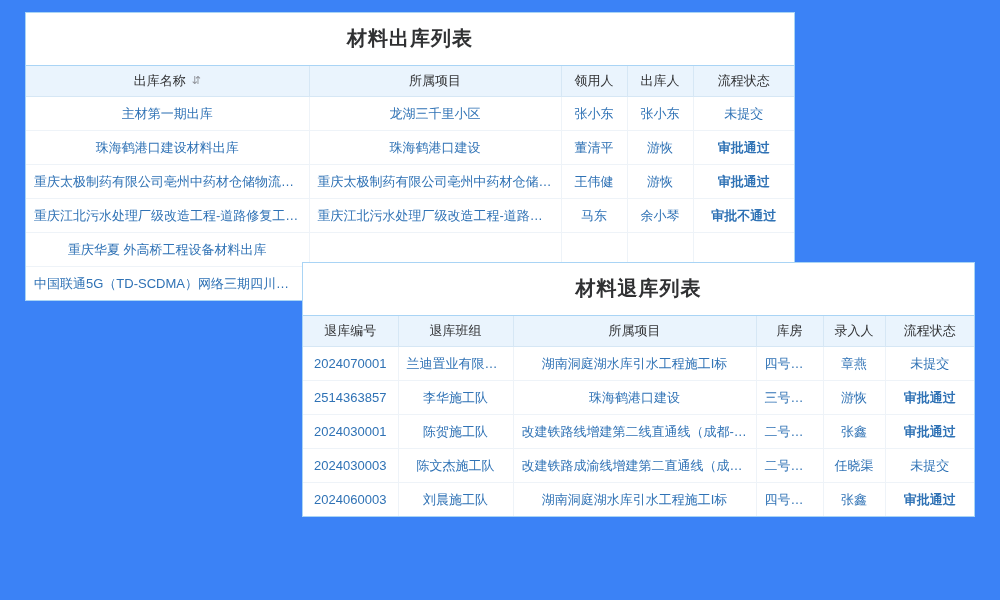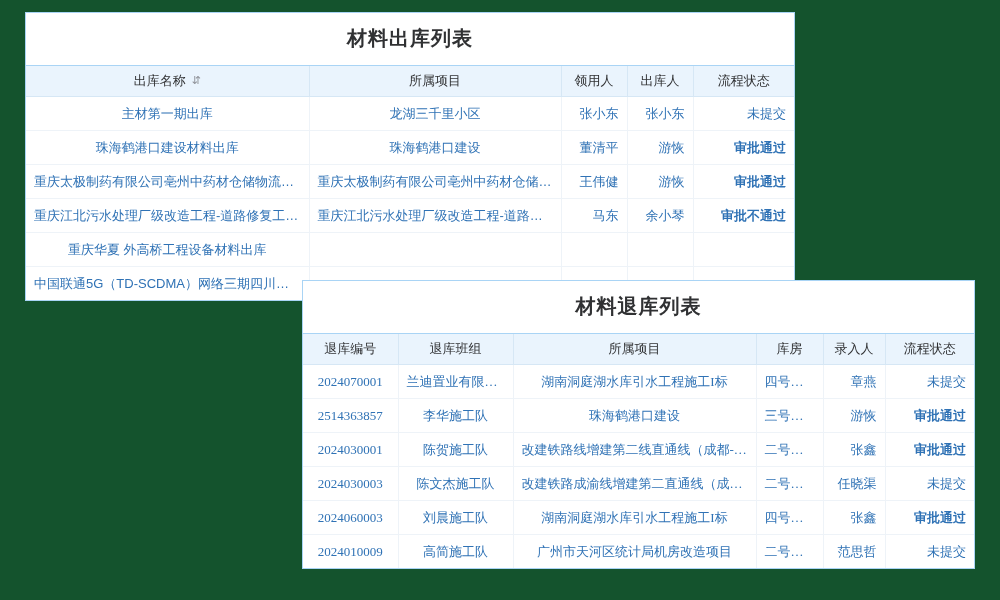--- a/index.html
+++ b/index.html
@@ -6,21 +6,21 @@
     margin: 0;
     padding: 0;
     background: #ffffff;
     font-family: "Liberation Sans", sans-serif;
   }
   #stage {
     position: relative;
     width: 1000px;
     height: 600px;
     overflow: hidden;
-    background: #14532d;
+    background: #3b82f6;
   }
 
   
   .panel {
     position: absolute;
     background: #ffffff;
     border: 1px solid #a9d4f5;
     box-sizing: border-box;
   }
   .panel-title {
@@ -62,21 +62,21 @@
     border-bottom: 1px solid #eef3f8;
     padding: 0 8px;
     color: #2f72b5;
     white-space: nowrap;
     overflow: hidden;
     text-overflow: ellipsis;
   }
   table.grid tbody td:last-child { border-right: none; }
   table.grid tbody tr:last-child td { border-bottom: none; }
 
-  .c-center { text-align: right; margin-top: 36px; }
+  .c-center { text-align: center; margin-top: 36px; }
   .c-left { text-align: center; }
 
   .link { color: #2f72b5; }
 
   
   .st-pending { color: #ff7b00; }
   .st-fail { color: #e8433a; font-weight: bold; }
   .st-approved { color: #ff7b00; font-weight: bold; }
 
   .sort-icon {
@@ -89,25 +89,24 @@
 
   
   #panel-out {
     left: 25px;
     top: 12px;
     width: 770px;
   }
   
   #panel-return {
     left: 302px;
-    top: 280px;
+    top: 262px;
     width: 673px;
     box-shadow: 0 0 0 0 rgba(0,0,0,0);
     z-index: 5;
-    font-family: Liberation Serif, serif;
   }
 </style>
 </head>
 <body>
 
 <div id="stage">
 
   <section class="panel" id="panel-out">
     <div class="panel-title">材料出库列表</div>
     <table class="grid">
@@ -231,25 +230,17 @@
           <td class="c-center st-pending">未提交</td>
         </tr>
         <tr>
           <td class="c-left link">2024060003</td>
           <td class="c-left link">刘晨施工队</td>
           <td class="c-left link">湖南洞庭湖水库引水工程施工I标</td>
           <td class="c-center link">四号仓库</td>
           <td class="c-center link">张鑫</td>
           <td class="c-center st-approved">审批通过</td>
         </tr>
-        <tr>
-          <td class="c-left link">2024010009</td>
-          <td class="c-left link">高简施工队</td>
-          <td class="c-left link">广州市天河区统计局机房改造项目</td>
-          <td class="c-center link">二号仓库</td>
-          <td class="c-center link">范思哲</td>
-          <td class="c-center st-pending">未提交</td>
-        </tr>
       </tbody>
     </table>
   </section>
 
 </div>
 
 </body></html>

